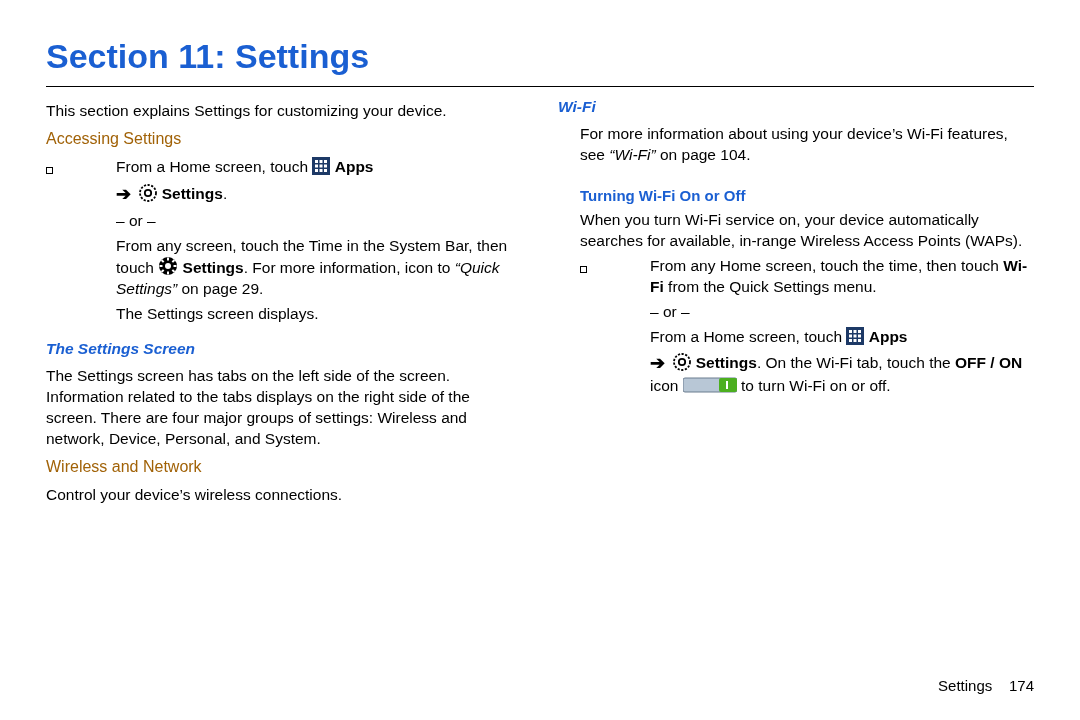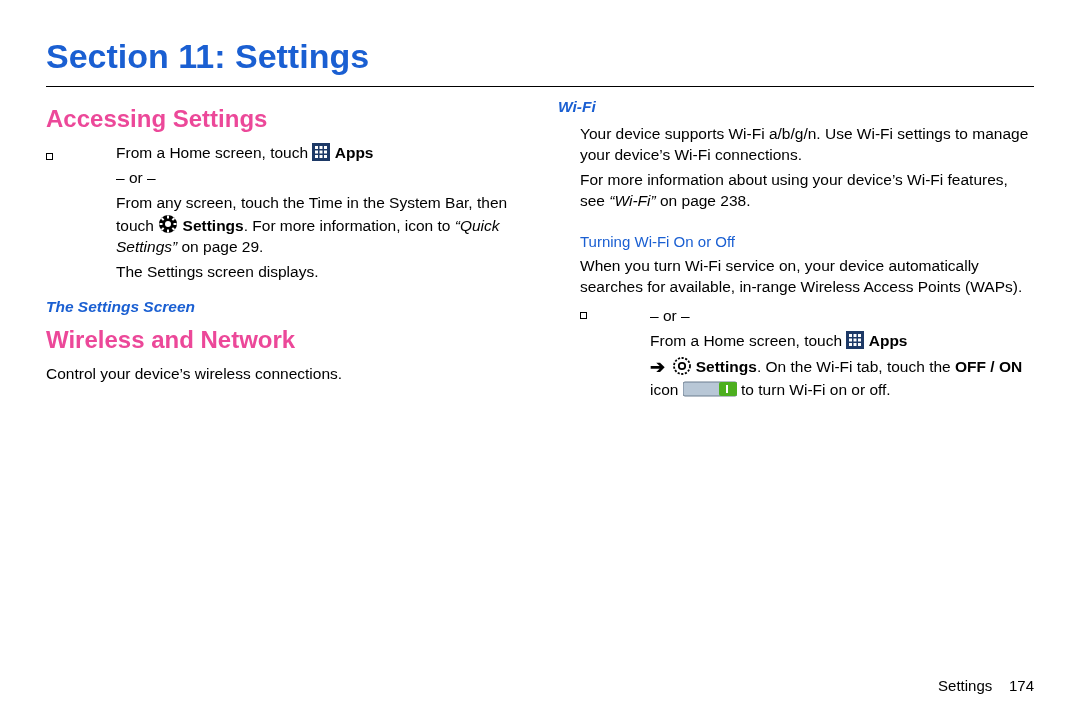--- a/index.html
+++ b/index.html
@@ -26,35 +26,35 @@
     margin: 0 0 10px 0;
   }
   .cols {
     display: flex;
     gap: 36px;
   }
   .col {
     width: 50%;
   }
   .h2 {
-    font-size: 24px;
-    font-weight: bold;
-    color: #ec4899;
+    font-size: 16px;
+    font-weight: normal;
+    color: #a16207;
     margin: 6px 0 8px 0;
   }
   .h3 {
     font-size: 15.5px;
     font-weight: bold;
     font-style: italic;
     color: #1a5fd2;
     margin: 10px 0 6px 0;
   }
   .h4 {
     font-size: 15px;
-    font-weight: normal;
+    font-weight: bold;
     color: #1a5fd2;
     margin: 20px 0 4px 0;
   }
   p { margin: 4px 0; }
   .indent { padding-left: 22px; }
   .bullet-row { display: flex; gap: 48px; }
   .bullet {
     width: 22px; flex: 0 0 22px;
     text-align: left;
     padding-top: 2px;
@@ -92,20 +92,21 @@
 </style>
 </head>
 <body>
 
 <div class="section-title">Section 11: Settings</div>
 <hr class="hr">
 
 <div class="cols">
 
   <div class="col">
+    <p>This section explains Settings for customizing your device.</p>
 
     <div class="h2">Accessing Settings</div>
 
     <div class="bullet-row">
       <div class="bullet"><span class="sqbullet"></span></div>
       <div>
         <span>From a Home screen, touch </span>
         <span class="icon-apps">
           <svg width="18" height="18">
               <rect x="0" y="0" width="18" height="18" fill="#1d3966"></rect>
@@ -116,20 +117,30 @@
                 <rect x="3" y="7.5" width="3" height="3"></rect>
                 <rect x="7.5" y="7.5" width="3" height="3"></rect>
                 <rect x="12" y="7.5" width="3" height="3"></rect>
                 <rect x="3" y="12" width="3" height="3"></rect>
                 <rect x="7.5" y="12" width="3" height="3"></rect>
                 <rect x="12" y="12" width="3" height="3"></rect>
               </g>
             </svg>
         </span>
         <span class="bold">Apps</span>
+        <div style="margin-top:4px;">
+          <span class="arrow">➔</span>
+          <span class="icon-settings">
+            <svg width="18" height="18">
+                <circle cx="9" cy="9" r="8" fill="none" stroke="#000" stroke-width="1.8" stroke-dasharray="2.2 1.5"></circle>
+                <circle cx="9" cy="9" r="3.2" fill="none" stroke="#000" stroke-width="1.8"></circle>
+              </svg>
+          </span>
+          <span class="bold">Settings</span><span>.</span>
+        </div>
         <p>– or –</p>
         <p>
           <span>From any screen, touch the Time in the System Bar, then touch </span>
           <span class="icon-settings-big">
             <svg width="20" height="20">
                 <circle cx="10" cy="10" r="9" fill="#000"></circle>
                 <g fill="#fff">
                   <circle cx="10" cy="10" r="3"></circle>
                   <rect x="9" y="1.5" width="2" height="3"></rect>
                   <rect x="9" y="15.5" width="2" height="3"></rect>
@@ -142,38 +153,41 @@
                 </g>
               </svg>
           </span>
           <span class="bold">Settings</span><span>. For more information, icon to </span><span class="ital">“Quick Settings”</span><span> on page 29.</span>
         </p>
         <p>The Settings screen displays.</p>
       </div>
     </div>
 
     <div class="h3">The Settings Screen</div>
+    <p>The Settings screen has tabs on the left side of the screen. Information related to the tabs displays on the right side of the screen. There are four major groups of settings: Wireless and network, Device, Personal, and System.</p>
 
     <div class="h2">Wireless and Network</div>
     <p>Control your device’s wireless connections.</p>
   </div>
 
   <div class="col">
     <div class="h3" style="margin-top:0;">Wi-Fi</div>
-    <p class="indent">Your device supports Wi-Fi a/b/g/n. Use Wi-Fi settings to manage your device’s Wi-Fi connections.</p>
     <p class="indent">
-      <span>For more information about using your device’s Wi-Fi features, see </span><span class="ital">“Wi-Fi”</span><span> on page 238.</span>
+      <span>For more information about using your device’s Wi-Fi features, see </span><span class="ital">“Wi-Fi”</span><span> on page 104.</span>
     </p>
 
     <div class="h4 indent">Turning Wi-Fi On or Off</div>
     <p class="indent">When you turn Wi-Fi service on, your device automatically searches for available, in-range Wireless Access Points (WAPs).</p>
 
     <div class="bullet-row indent">
       <div class="bullet"><span class="sqbullet"></span></div>
       <div>
+        <p style="margin-top:0;">
+          <span>From any Home screen, touch the time, then touch </span><span class="bold">Wi-Fi</span><span> from the Quick Settings menu.</span>
+        </p>
         <p>– or –</p>
         <p>
           <span>From a Home screen, touch </span>
           <span class="icon-apps">
             <svg width="18" height="18">
                 <rect x="0" y="0" width="18" height="18" fill="#1d3966"></rect>
                 <g fill="#fff">
                   <rect x="3" y="3" width="3" height="3"></rect>
                   <rect x="7.5" y="3" width="3" height="3"></rect>
                   <rect x="12" y="3" width="3" height="3"></rect>

